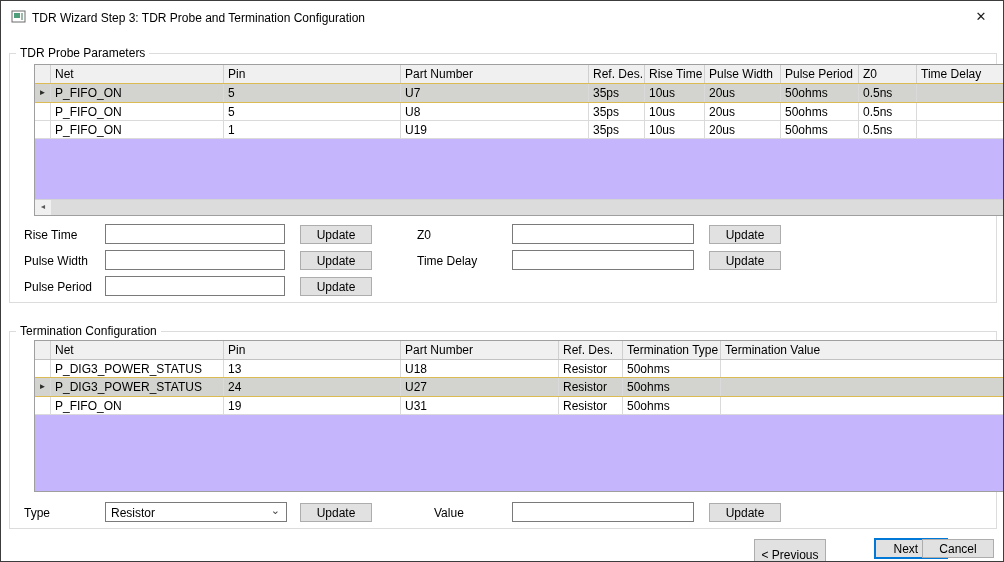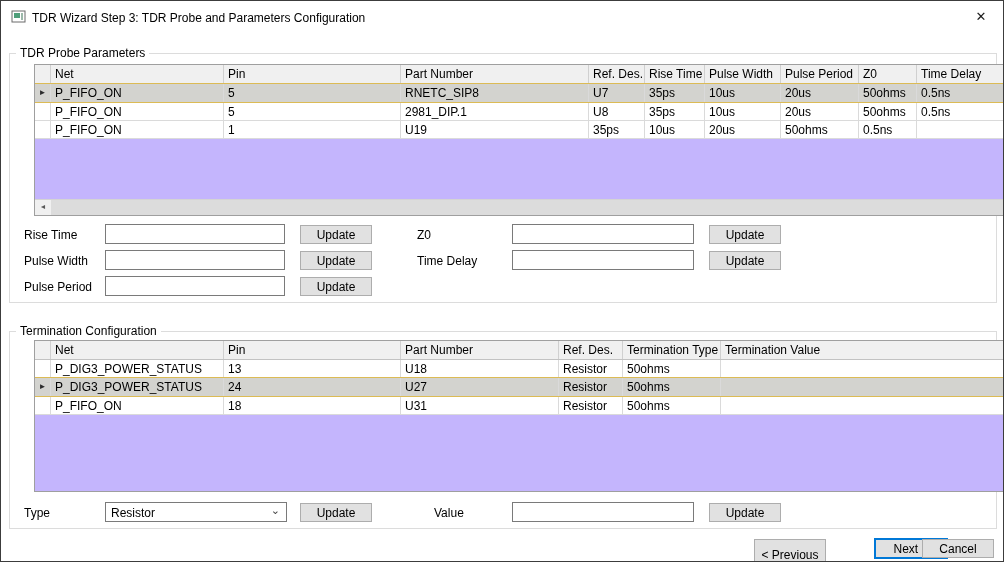--- a/index.html
+++ b/index.html
@@ -75,21 +75,21 @@
 <body>
 
 <div class="window">
 
   <div class="titlebar">
     <svg class="app-icon" viewBox="0 0 16 14">
       <rect x="1" y="1" width="13" height="11" fill="#ffffff" stroke="#6a6a6a" stroke-width="1"></rect>
       <rect x="3" y="3" width="6" height="5" fill="#4f9e7a"></rect>
       <rect x="10" y="3" width="2" height="7" fill="#9bb8a9"></rect>
     </svg>
-    <span class="win-title">TDR Wizard Step 3: TDR Probe and Parameters Configuration</span>
+    <span class="win-title">TDR Wizard Step 3: TDR Probe and Termination Configuration</span>
     <span class="close-btn">✕</span>
   </div>
 
   <div class="groupbox gb-probe">
     <span class="group-label">TDR Probe Parameters</span>
 
     <div class="tbl t1">
       <div class="thead">
         <div class="cell"></div>
         <div class="cell">Net</div>
@@ -100,34 +100,32 @@
         <div class="cell">Pulse Width</div>
         <div class="cell">Pulse Period</div>
         <div class="cell">Z0</div>
         <div class="cell">Time Delay</div>
       </div>
 
       <div class="trow selected">
         <div class="cell selcell"><span class="selarrow">►</span></div>
         <div class="cell">P_FIFO_ON</div>
         <div class="cell">5</div>
-        <div class="cell">RNETC_SIP8</div>
         <div class="cell">U7</div>
         <div class="cell">35ps</div>
         <div class="cell">10us</div>
         <div class="cell">20us</div>
         <div class="cell">50ohms</div>
         <div class="cell">0.5ns</div>
       </div>
 
       <div class="trow">
         <div class="cell selcell"></div>
         <div class="cell">P_FIFO_ON</div>
         <div class="cell">5</div>
-        <div class="cell">2981_DIP.1</div>
         <div class="cell">U8</div>
         <div class="cell">35ps</div>
         <div class="cell">10us</div>
         <div class="cell">20us</div>
         <div class="cell">50ohms</div>
         <div class="cell">0.5ns</div>
       </div>
 
       <div class="trow">
         <div class="cell selcell"></div>
@@ -197,21 +195,21 @@
         <div class="cell">P_DIG3_POWER_STATUS</div>
         <div class="cell">24</div>
         <div class="cell">U27</div>
         <div class="cell">Resistor</div>
         <div class="cell">50ohms</div>
       </div>
 
       <div class="trow">
         <div class="cell selcell"></div>
         <div class="cell">P_FIFO_ON</div>
-        <div class="cell">18</div>
+        <div class="cell">19</div>
         <div class="cell">U31</div>
         <div class="cell">Resistor</div>
         <div class="cell">50ohms</div>
       </div>
     </div>
 
     <span class="flabel" style="left:14px; top:174px;">Type</span>
     <div class="dropdown" style="left:95px; top:170px; width:182px;">
       <span class="dd-value">Resistor</span>
       <span class="dd-chev">⌄</span>

